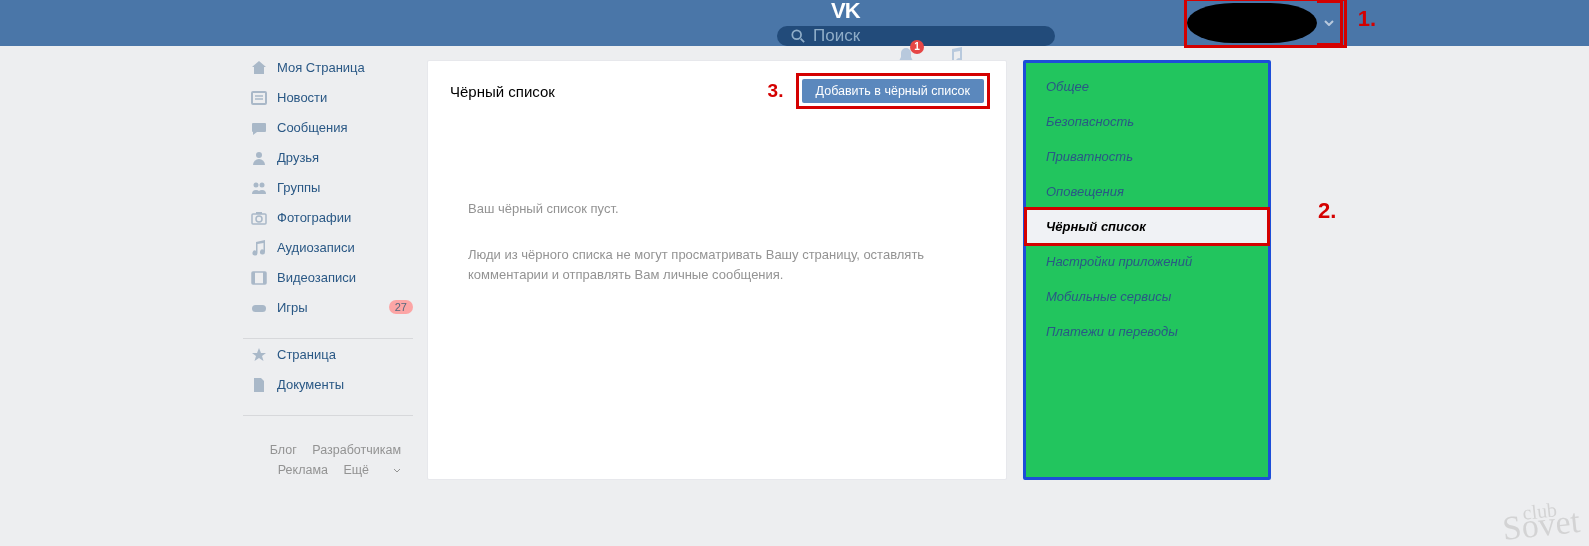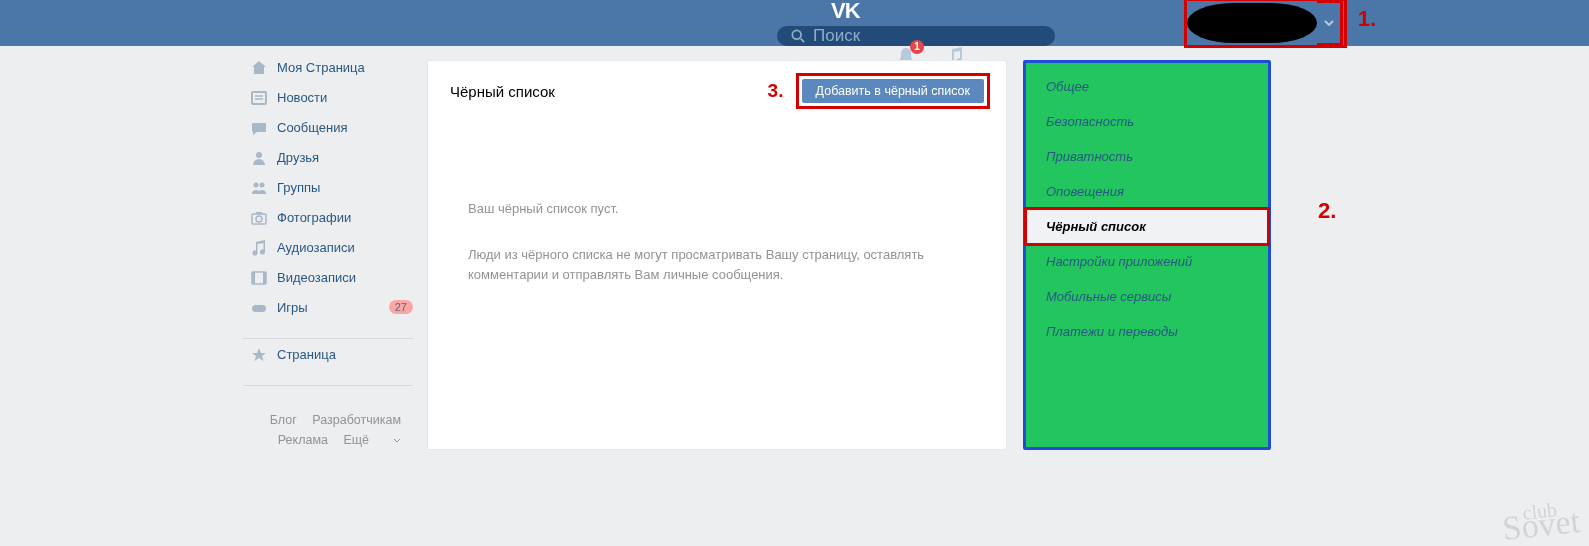--- a/index.html
+++ b/index.html
@@ -318,20 +318,28 @@
     <div class="nav-sep"></div>
     <ul class="nav-list2">
       <li class="nav-item">
         <span class="ico">
             <svg width="16" height="16" viewBox="0 0 16 16">
               <path fill="#a9b8c8" d="M8 1l2 5h5l-4 3 1.5 5L8 11l-4.5 3L5 9 1 6h5l2-5z"></path>
             </svg>
           </span>
         <span class="lbl">Страница</span>
       </li>
+      <li class="nav-item">
+        <span class="ico">
+            <svg width="16" height="16" viewBox="0 0 16 16">
+              <path fill="#a9b8c8" d="M3 1h7l3 3v11H3V1z"></path>
+            </svg>
+          </span>
+        <span class="lbl">Документы</span>
+      </li>
     </ul>
     <div class="nav-sep"></div>
 
     <div class="footer-links">
       <div>
         <span>Блог</span>
         <span>Разработчикам</span>
       </div>
       <div>
         <span>Реклама</span>

